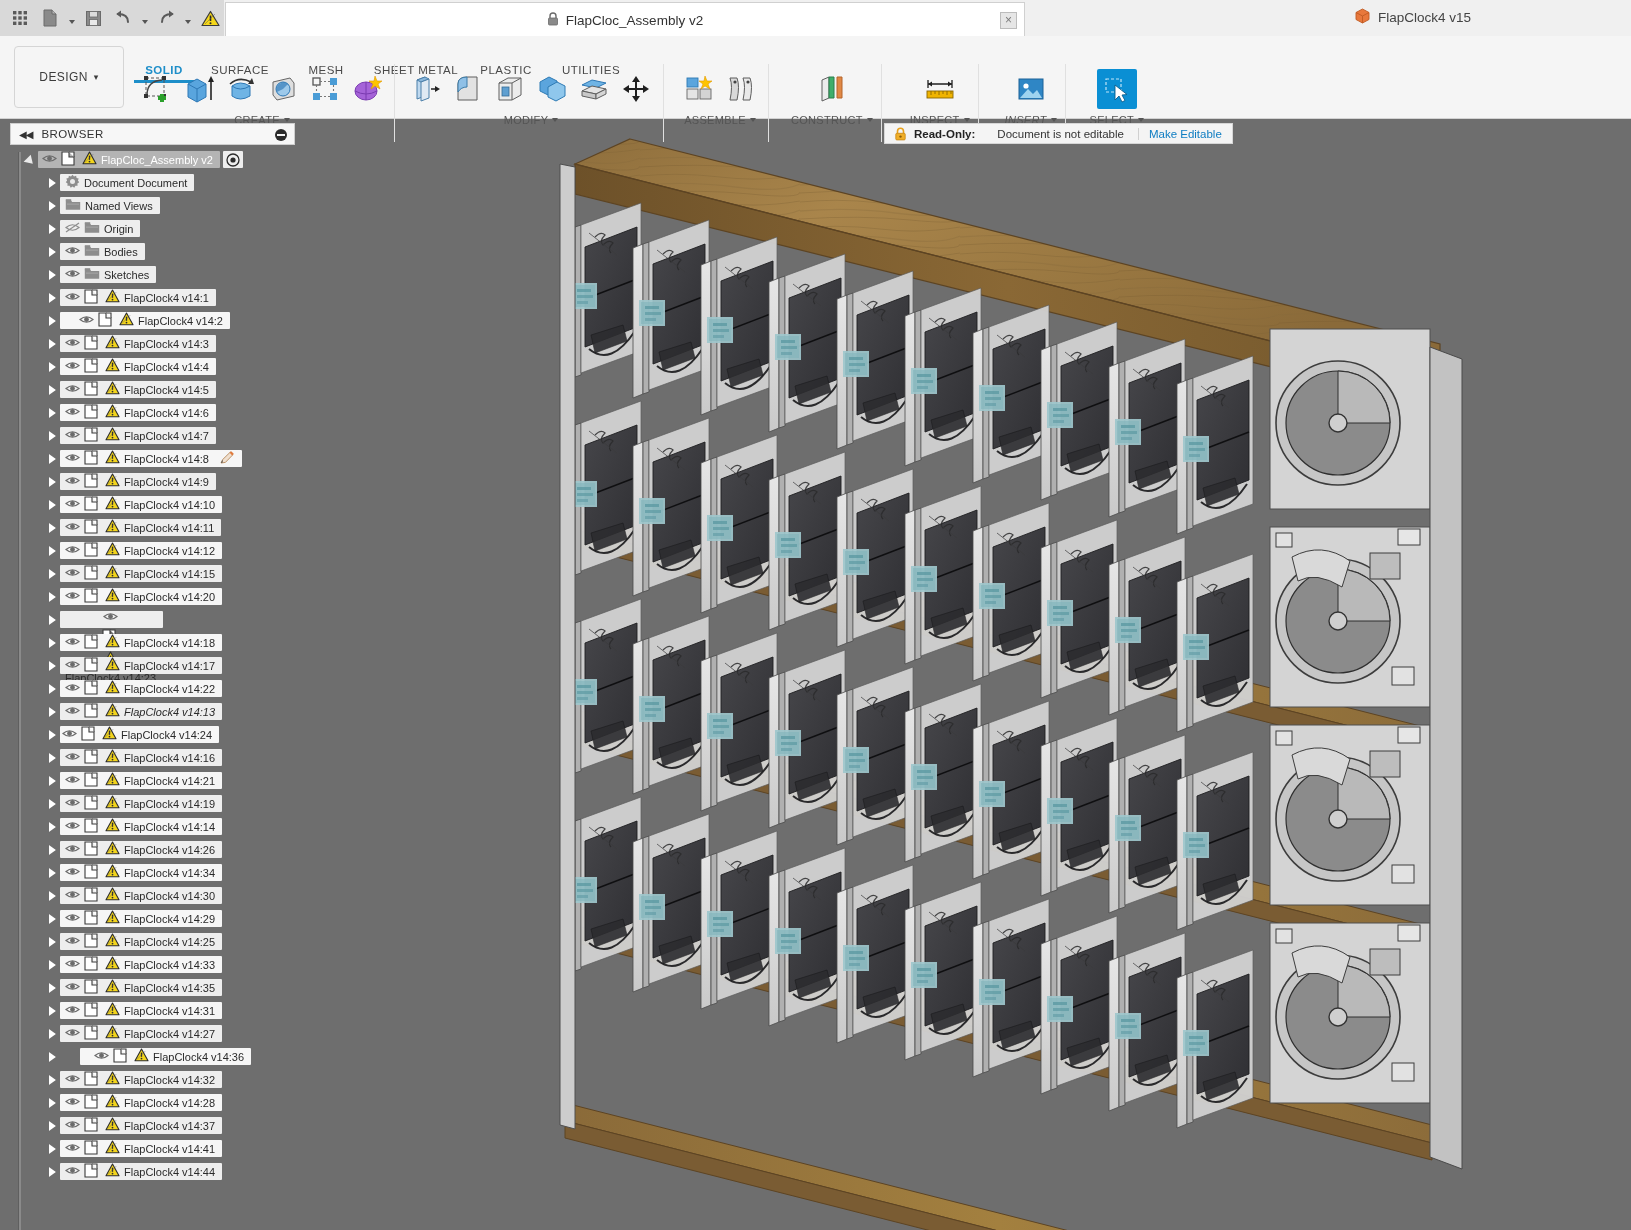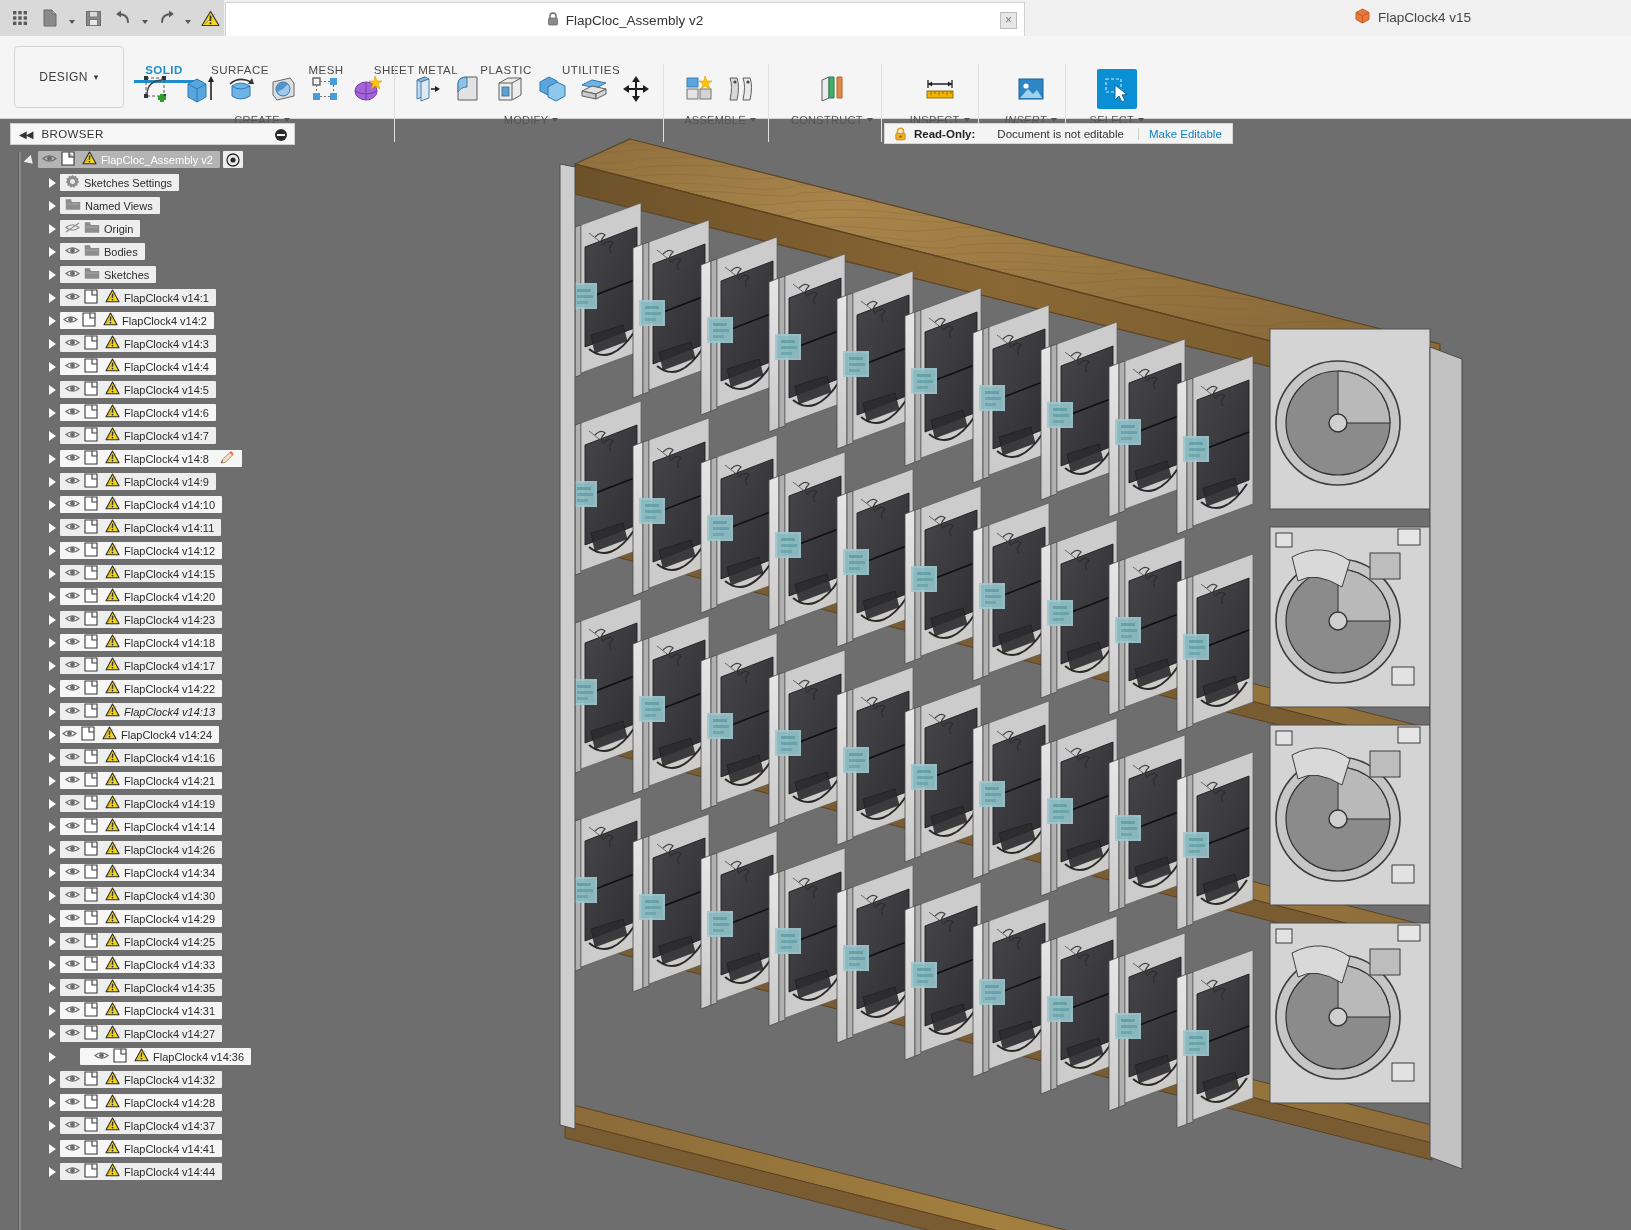--- a/index.html
+++ b/index.html
@@ -740,21 +740,21 @@
       <div class="row" style="padding-left:26px;">
     <span class="expander">
           <i class="tri"></i>
         </span>
     <span class="pill" style="padding-left:5px;">
 
       <span><svg width="15" height="15" viewBox="0 0 15 15">
               <path d="M7.5,0.8 L9,2.4 L11.1,1.8 L11.6,4 L13.7,4.6 L12.9,6.6 L14.2,8.3 L12.4,9.6 L12.6,11.8 L10.4,11.8 L9.3,13.7 L7.5,12.6 L5.7,13.7 L4.6,11.8 L2.4,11.8 L2.6,9.6 L0.8,8.3 L2.1,6.6 L1.3,4.6 L3.4,4 L3.9,1.8 L6,2.4 Z" fill="#8d8d8d"></path>
               <circle cx="7.5" cy="7.4" r="2.5" fill="#e9e9e9"></circle>
             </svg></span>
-      <span class="pill-label">Sketches Settings</span>
+      <span class="pill-label">Document Document</span>
     </span>
   </div>
       <div class="row" style="padding-left:26px;">
     <span class="expander">
           <i class="tri"></i>
         </span>
     <span class="pill" style="padding-left:5px;">
 
       <span><svg width="16" height="13" viewBox="0 0 16 13">
               <path d="M0.8,2.6 L6,2.6 L7.2,4 L15.2,4 L15.2,11.8 L0.8,11.8 Z" fill="#8d8d8d"></path>
@@ -835,21 +835,21 @@
               <path d="M3,11.4 L11.2,3.2" stroke="#5a5a5a" stroke-width=".9" opacity=".5"></path>
             </svg></span>
       <span class="pill-label">FlapClock4 v14:1</span>
 
     </span>
   </div>
       <div class="row" style="padding-left:26px;">
     <span class="expander">
           <i class="tri"></i>
         </span>
-    <span class="pill alt" style="padding-left:3px;">
+    <span class="pill alt" style="padding-left:19px;">
       <span class="eye"><svg width="15" height="11" viewBox="0 0 15 11">
               <path d="M1,5.5 Q7.5,0 14,5.5 Q7.5,11 1,5.5 Z" fill="none" stroke="#6b6b6b" stroke-width="1.2"></path>
               <circle cx="7.5" cy="5.5" r="2.4" fill="#6b6b6b"></circle>
             </svg></span>
       <span class="occ"><svg width="17" height="15" viewBox="0 0 17 15">
               <path d="M1,1 L8,1 L8,6 L13,6 L13,14 L1,14 Z" fill="#fff" stroke="#3a3a3a" stroke-width="1.1"></path>
               <path d="M8,1 L13,1 L13,6" fill="#fff" stroke="#3a3a3a" stroke-width="1.1"></path>
             </svg></span>
       <span class="warn"><svg width="15" height="14" viewBox="0 0 15 14">
               <path d="M7.5,1 L14,12.7 L1,12.7 Z" fill="#f2d41c" stroke="#2d2d2d" stroke-width="1.1" stroke-linejoin="round"></path>
@@ -1138,21 +1138,21 @@
               <path d="M3,11.4 L11.2,3.2" stroke="#5a5a5a" stroke-width=".9" opacity=".5"></path>
             </svg></span>
       <span class="pill-label">FlapClock4 v14:20</span>
 
     </span>
   </div>
       <div class="row" style="padding-left:26px;">
     <span class="expander">
           <i class="tri"></i>
         </span>
-    <span class="pill " style="padding-left:5px;">
+    <span class="pill " style="padding-left:5px;flex-direction:column;">
       <span class="eye"><svg width="15" height="11" viewBox="0 0 15 11">
               <path d="M1,5.5 Q7.5,0 14,5.5 Q7.5,11 1,5.5 Z" fill="none" stroke="#6b6b6b" stroke-width="1.2"></path>
               <circle cx="7.5" cy="5.5" r="2.4" fill="#6b6b6b"></circle>
             </svg></span>
       <span class="occ"><svg width="17" height="15" viewBox="0 0 17 15">
               <path d="M1,1 L8,1 L8,6 L13,6 L13,14 L1,14 Z" fill="#fff" stroke="#3a3a3a" stroke-width="1.1"></path>
               <path d="M8,1 L13,1 L13,6" fill="#fff" stroke="#3a3a3a" stroke-width="1.1"></path>
             </svg></span>
       <span class="warn"><svg width="15" height="14" viewBox="0 0 15 14">
               <path d="M7.5,1 L14,12.7 L1,12.7 Z" fill="#f2d41c" stroke="#2d2d2d" stroke-width="1.1" stroke-linejoin="round"></path>

